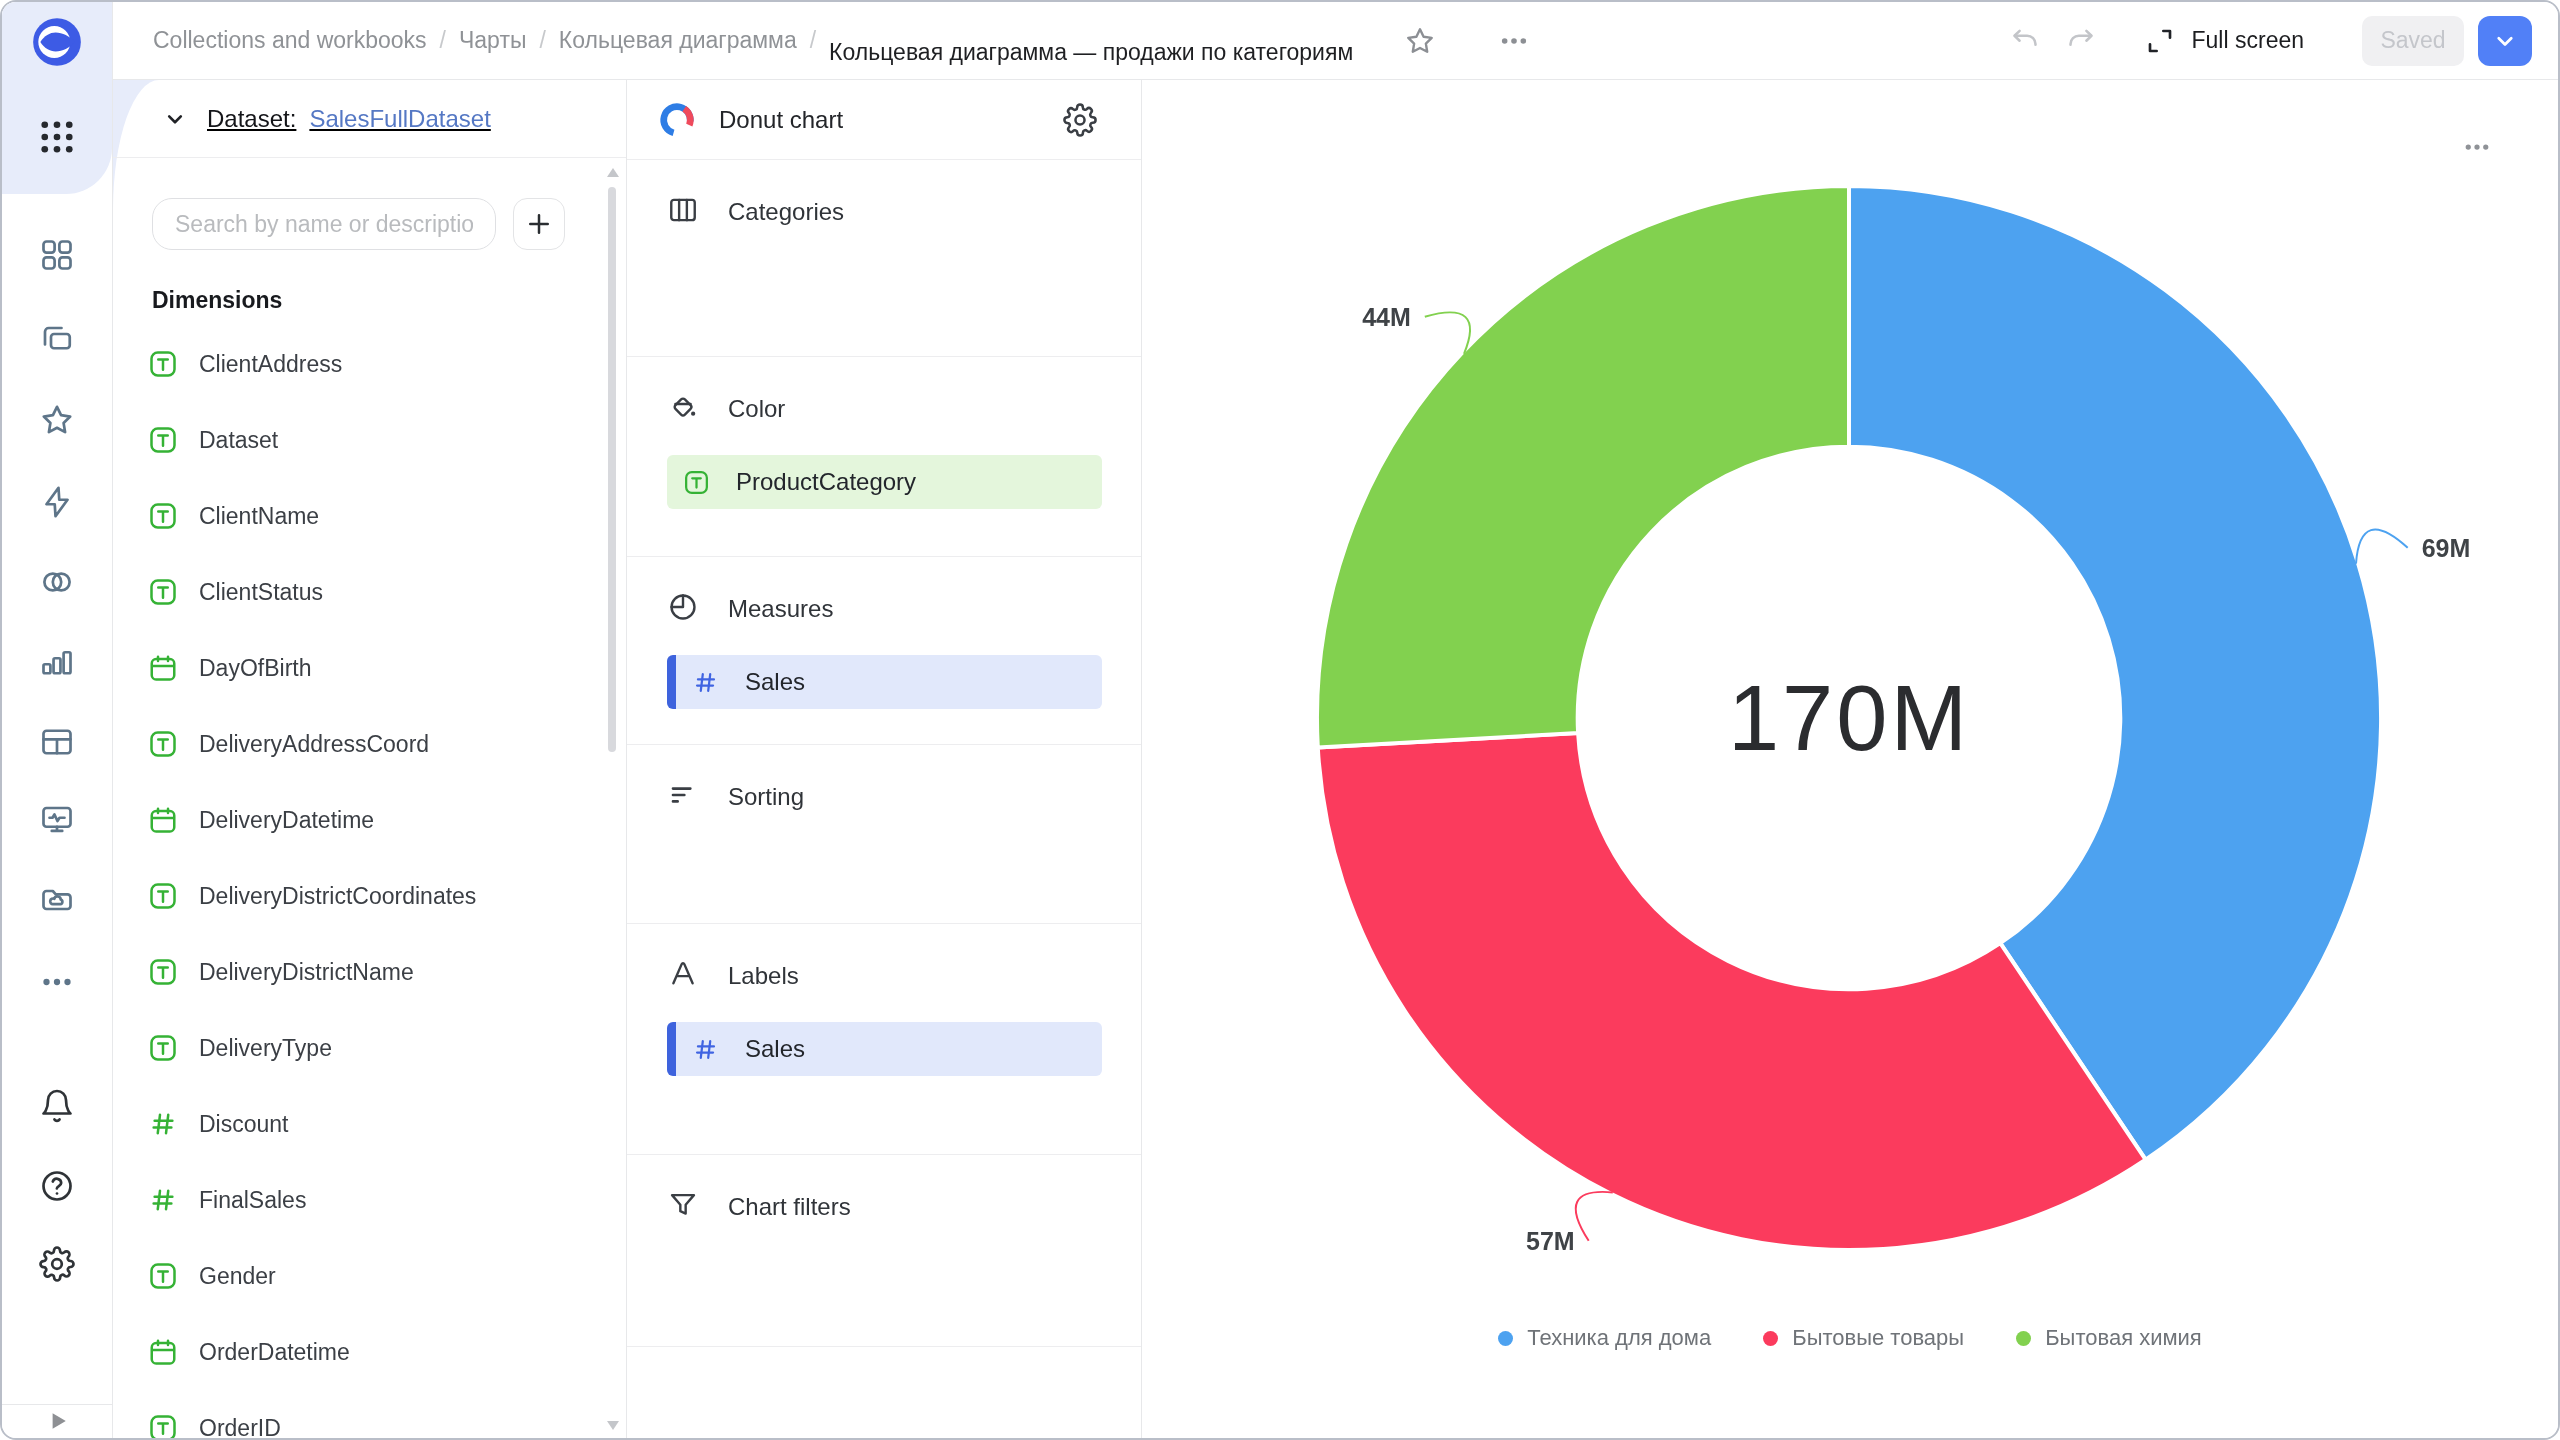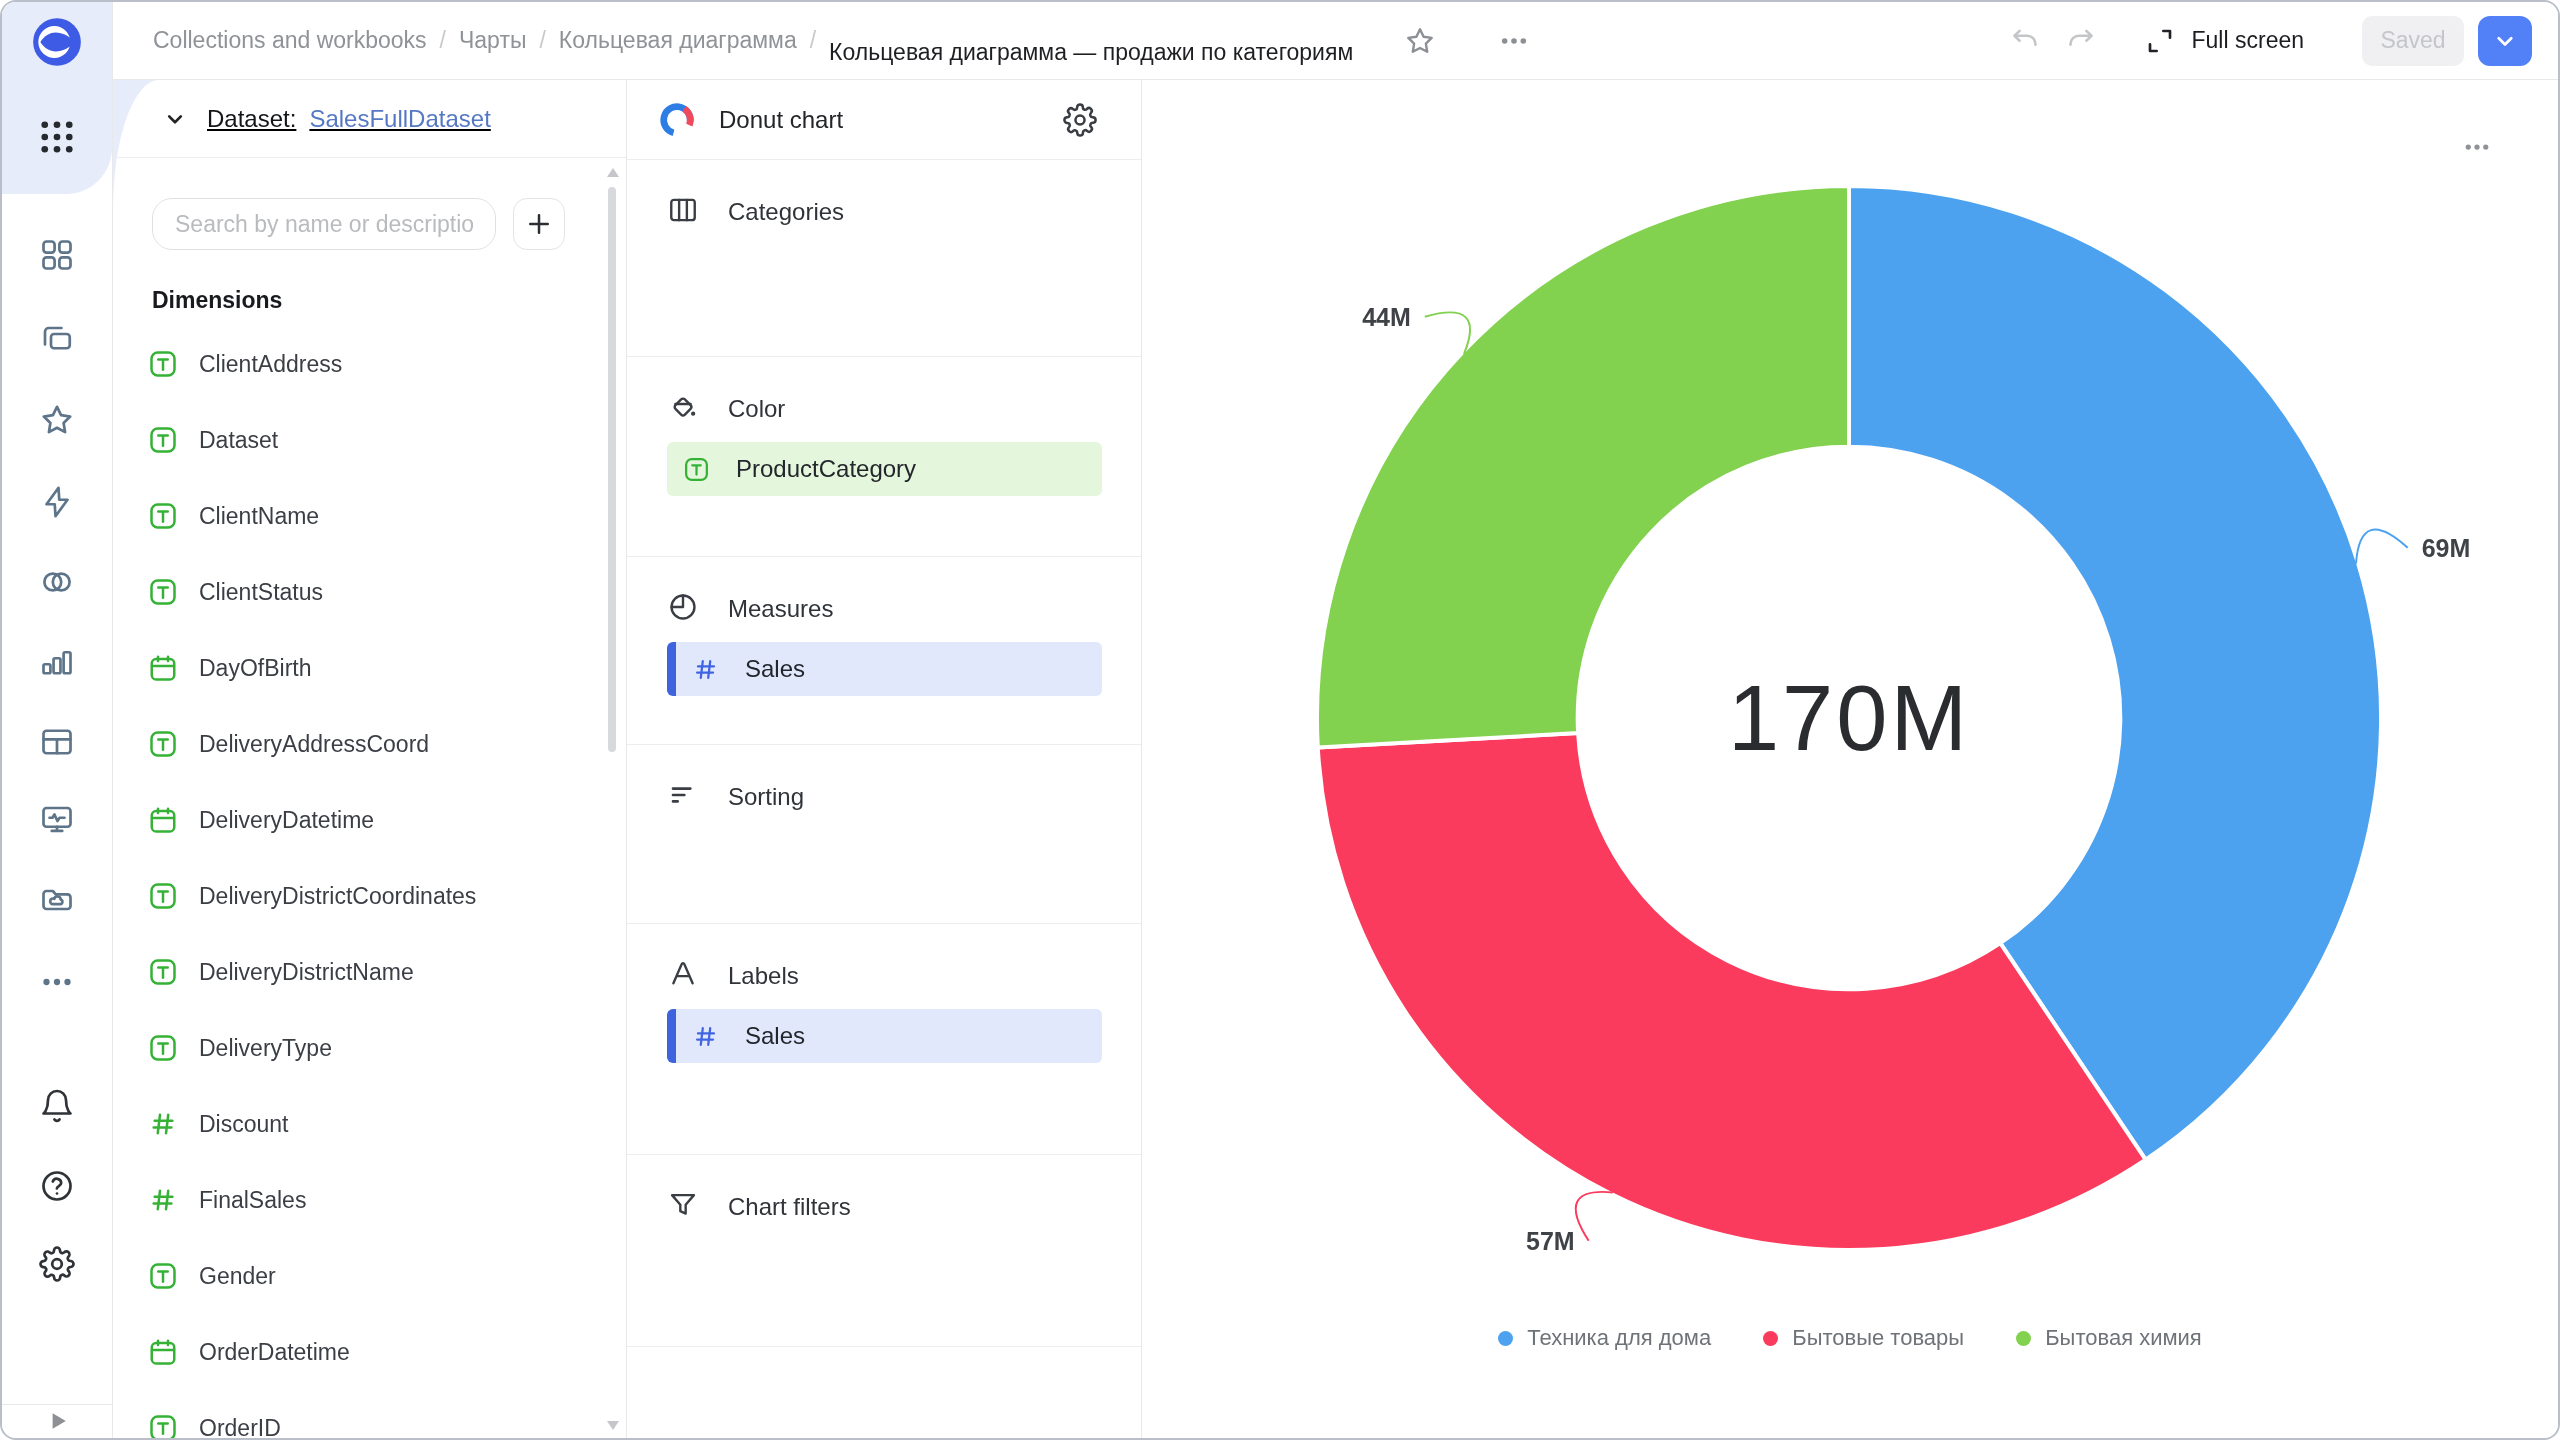--- a/index.html
+++ b/index.html
@@ -72,21 +72,21 @@
   .panel-config{position:absolute;left:625px;top:78px;width:515px;bottom:0;background:#fff;
     border-right:1px solid #e7e8ea;overflow:hidden;}
   .cfg-header{height:80px;border-bottom:1px solid #ededef;display:flex;align-items:center;padding-left:30px;}
   .cfg-mini{width:40px;height:40px;flex:none;}
   .cfg-title{font-size:24px;color:#232529;margin-left:22px;}
   .cfg-gear{width:34px;height:34px;color:#3a3e44;margin-left:auto;margin-right:44px;cursor:pointer;flex:none;}
   .cfg-section{border-bottom:1px solid #ededef;padding-top:34px;}
   .sec-row{display:flex;align-items:flex-end;padding-left:40px;}
   .sec-icon{width:32px;height:32px;color:#3a3e44;margin-right:29px;flex:none;}
   .sec-label{font-size:24px;color:#303439;}
-  .chips{margin:19px 0 0 40px;display:flex;flex-direction:column;gap:12px;}
+  .chips{margin:32px 0 0 40px;display:flex;flex-direction:column;gap:12px;}
   .chip{width:435px;height:54px;border-radius:6px;display:flex;align-items:center;cursor:grab;}
   .chip.green{background:#e4f6dc;padding-left:16px;}
   .chip.blue{background:#e1e8fb;border-left:9px solid #3e63dd;padding-left:16px;}
   .chip-icon{width:27px;height:27px;margin-right:26px;flex:none;}
   .chip.green .chip-icon{color:#35b235;}
   .chip.blue .chip-icon{color:#4064e2;}
   .chip-label{font-size:24px;color:#23262c;}
 
   
   .panel-chart{position:absolute;left:1140px;top:78px;right:0;bottom:0;background:#fff;overflow:hidden;}

